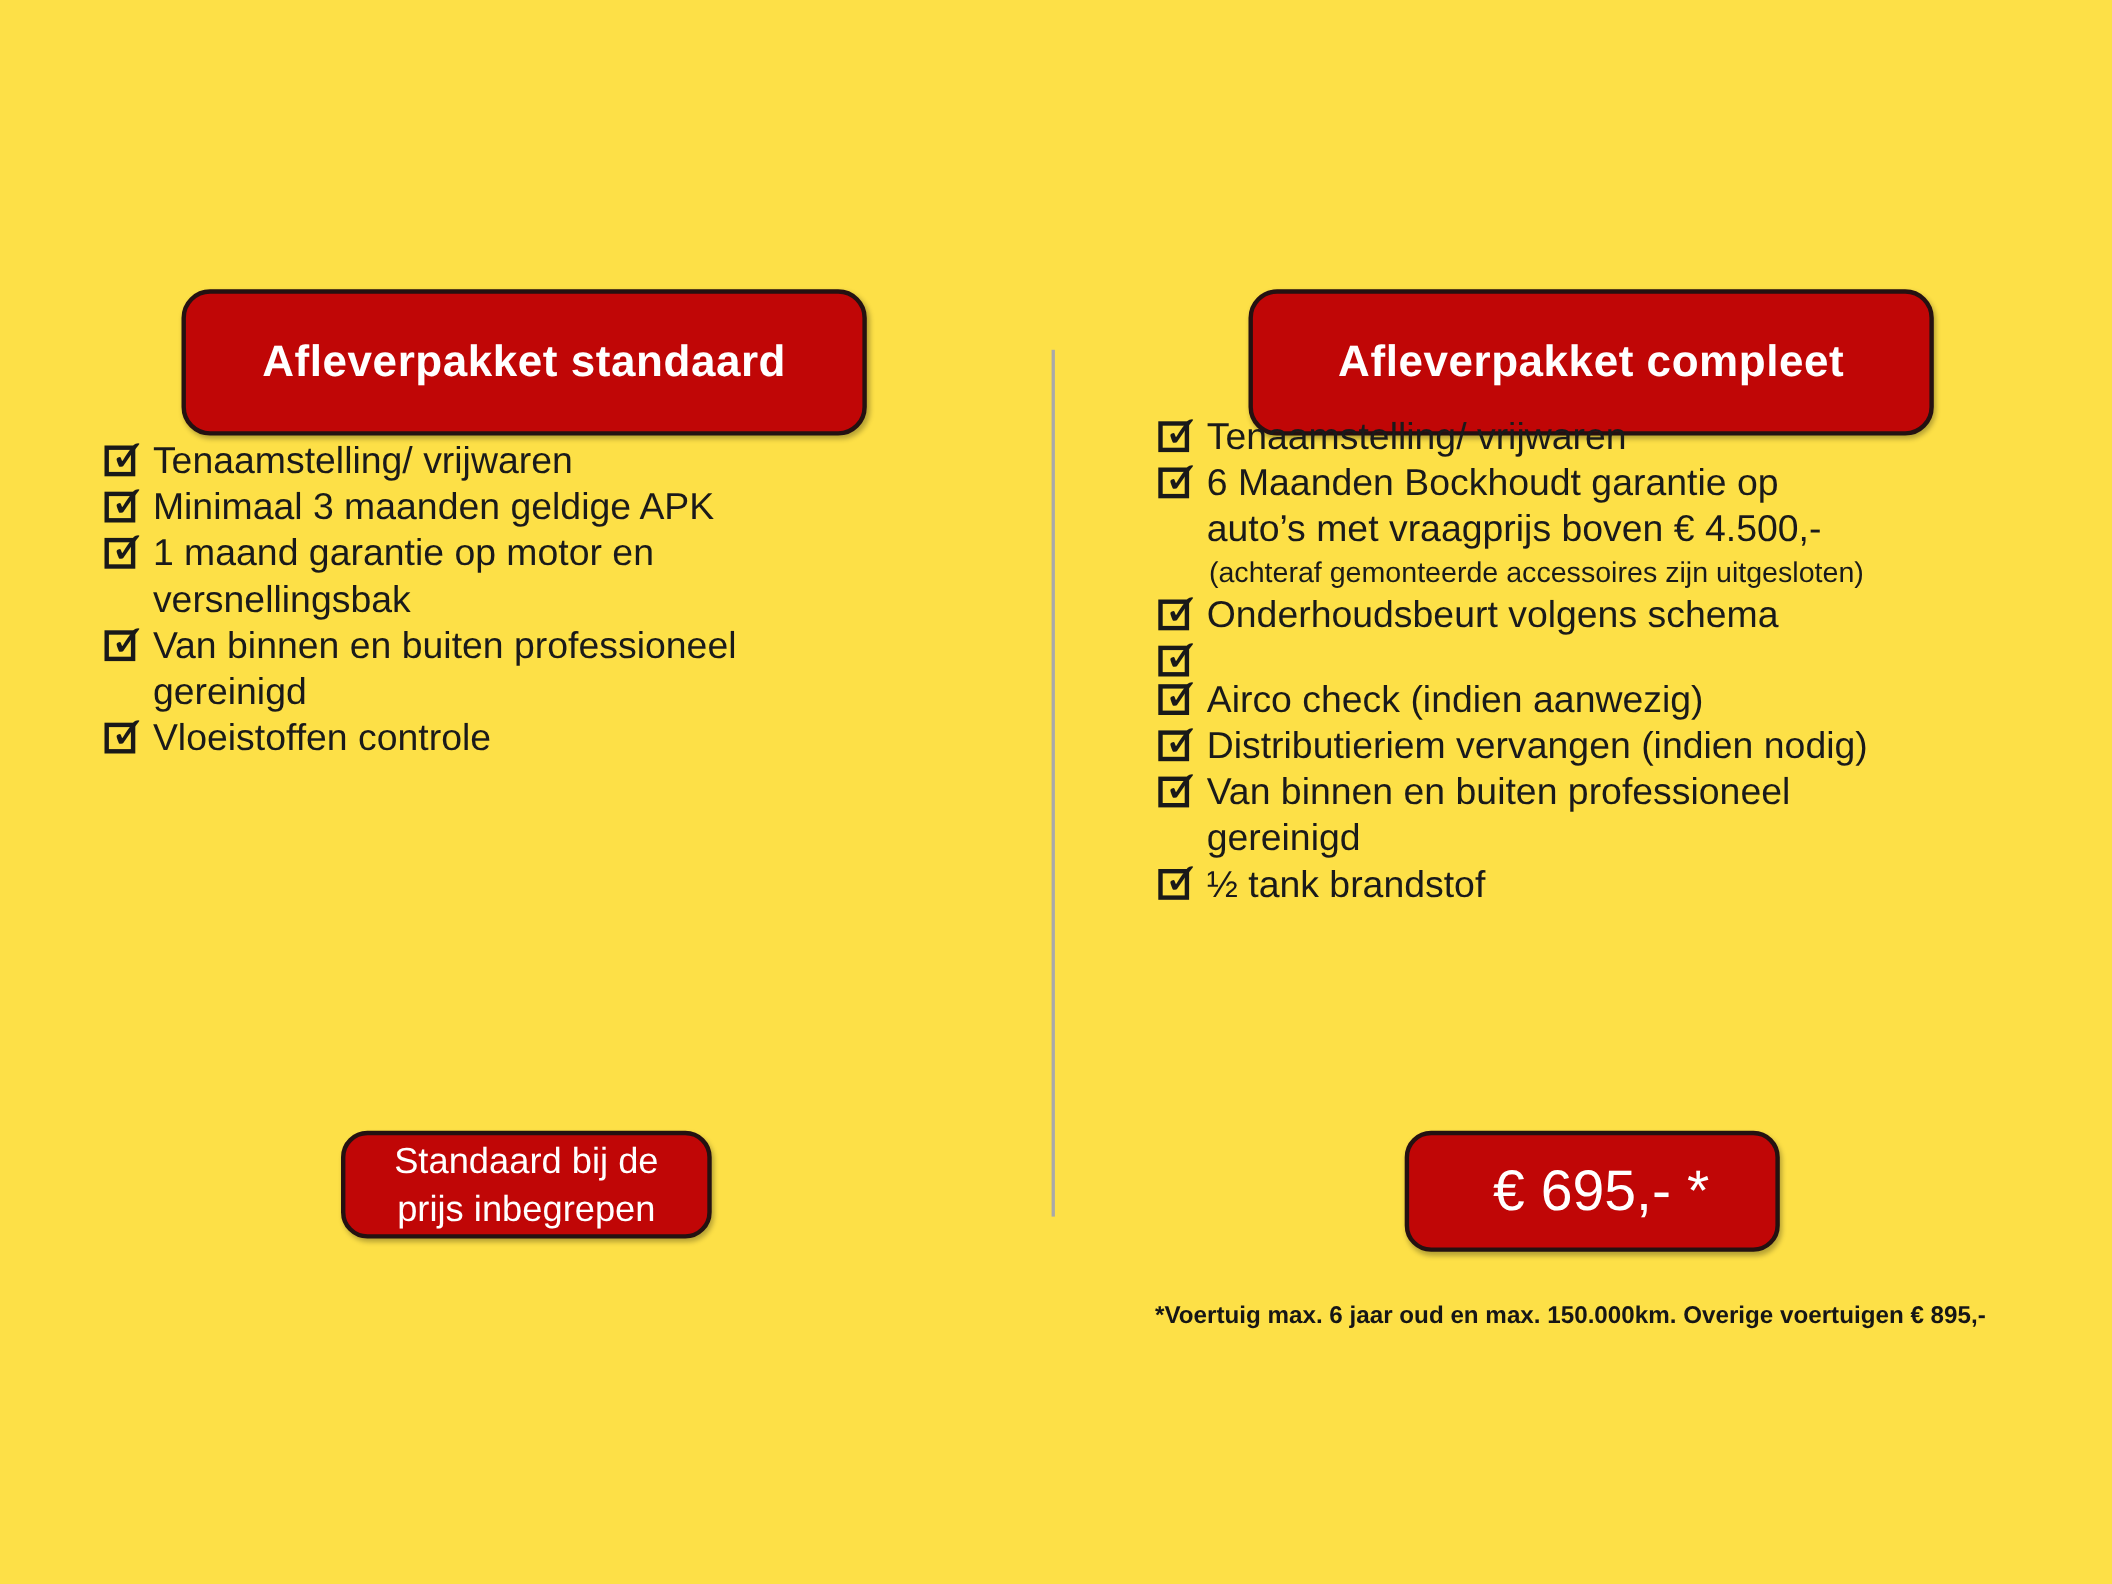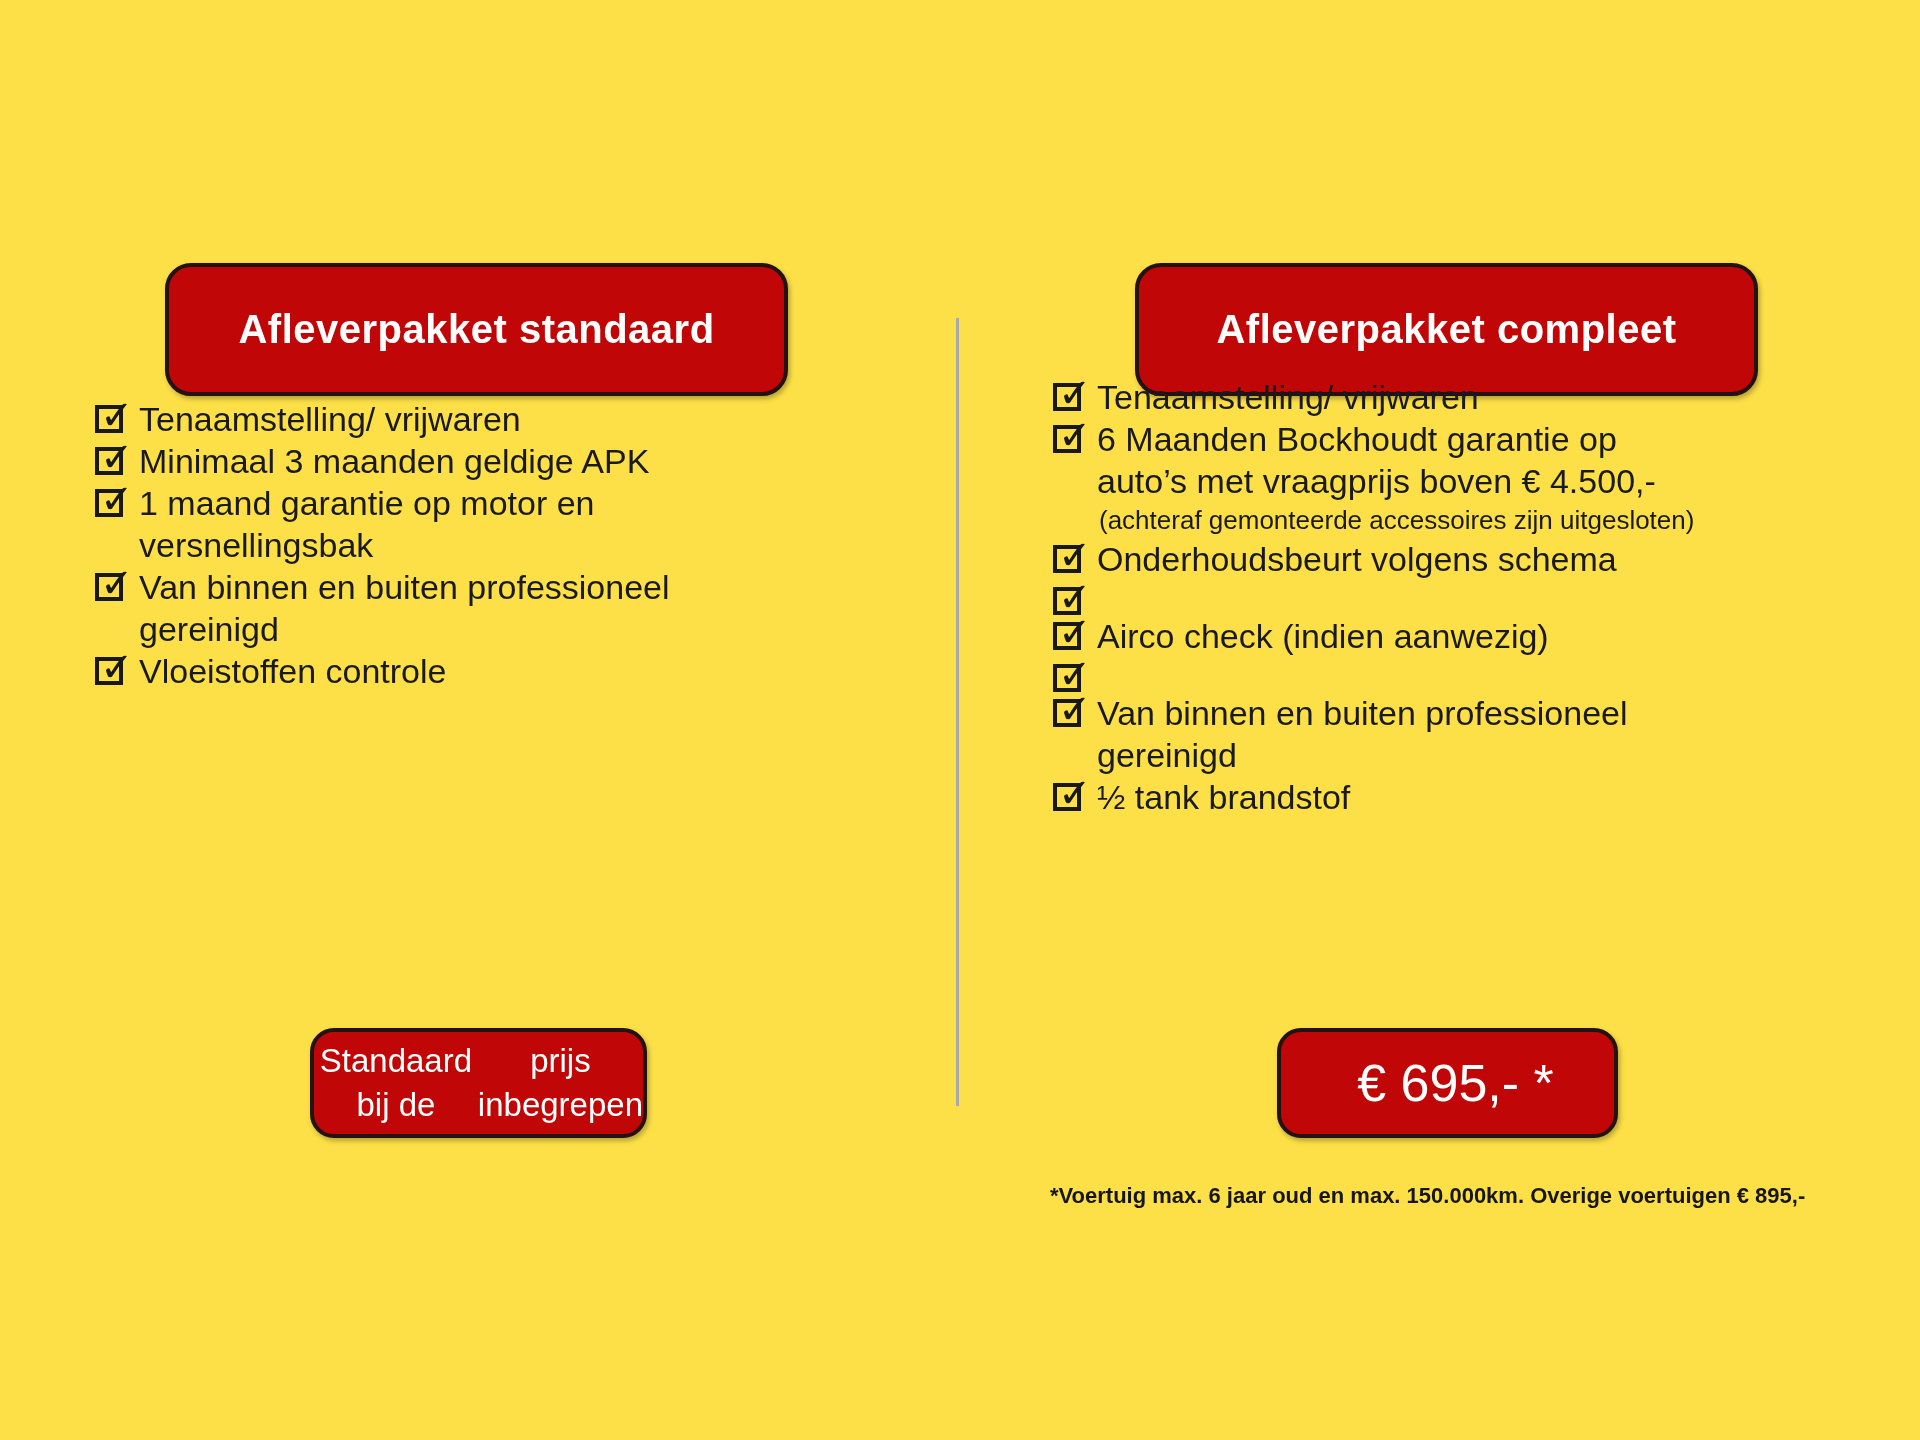--- a/index.html
+++ b/index.html
@@ -84,25 +84,25 @@
     display: block;
     font-size: 26px;
     line-height: 36px;
     padding-left: 2px;
   }
 
   .badge-left {
     left: 310px;
     top: 1028px;
     width: 337px;
-    height: 110px;
+    height: 98px;
     border-radius: 24px;
     font-size: 33px;
     line-height: 44px;
-    flex-direction: row;
+    flex-direction: column;
   }
 
   .badge-price {
     left: 1277px;
     top: 1028px;
     width: 341px;
     height: 110px;
     border-radius: 24px;
     font-size: 52px;
     padding-left: 16px;
@@ -198,20 +198,23 @@
       <span class="cb"></span>
     </li>
     <li>
       <span class="cb"></span>
       <span class="txt">
           <span class="line">Airco check (indien aanwezig)</span>
         </span>
     </li>
     <li>
       <span class="cb"></span>
+      <span class="txt">
+          <span class="line">Distributieriem vervangen (indien nodig)</span>
+        </span>
     </li>
     <li>
       <span class="cb"></span>
       <span class="txt">
         <span class="line">Van binnen en buiten professioneel</span>
         <span class="line cont">gereinigd</span>
       </span>
     </li>
     <li>
       <span class="cb"></span>

